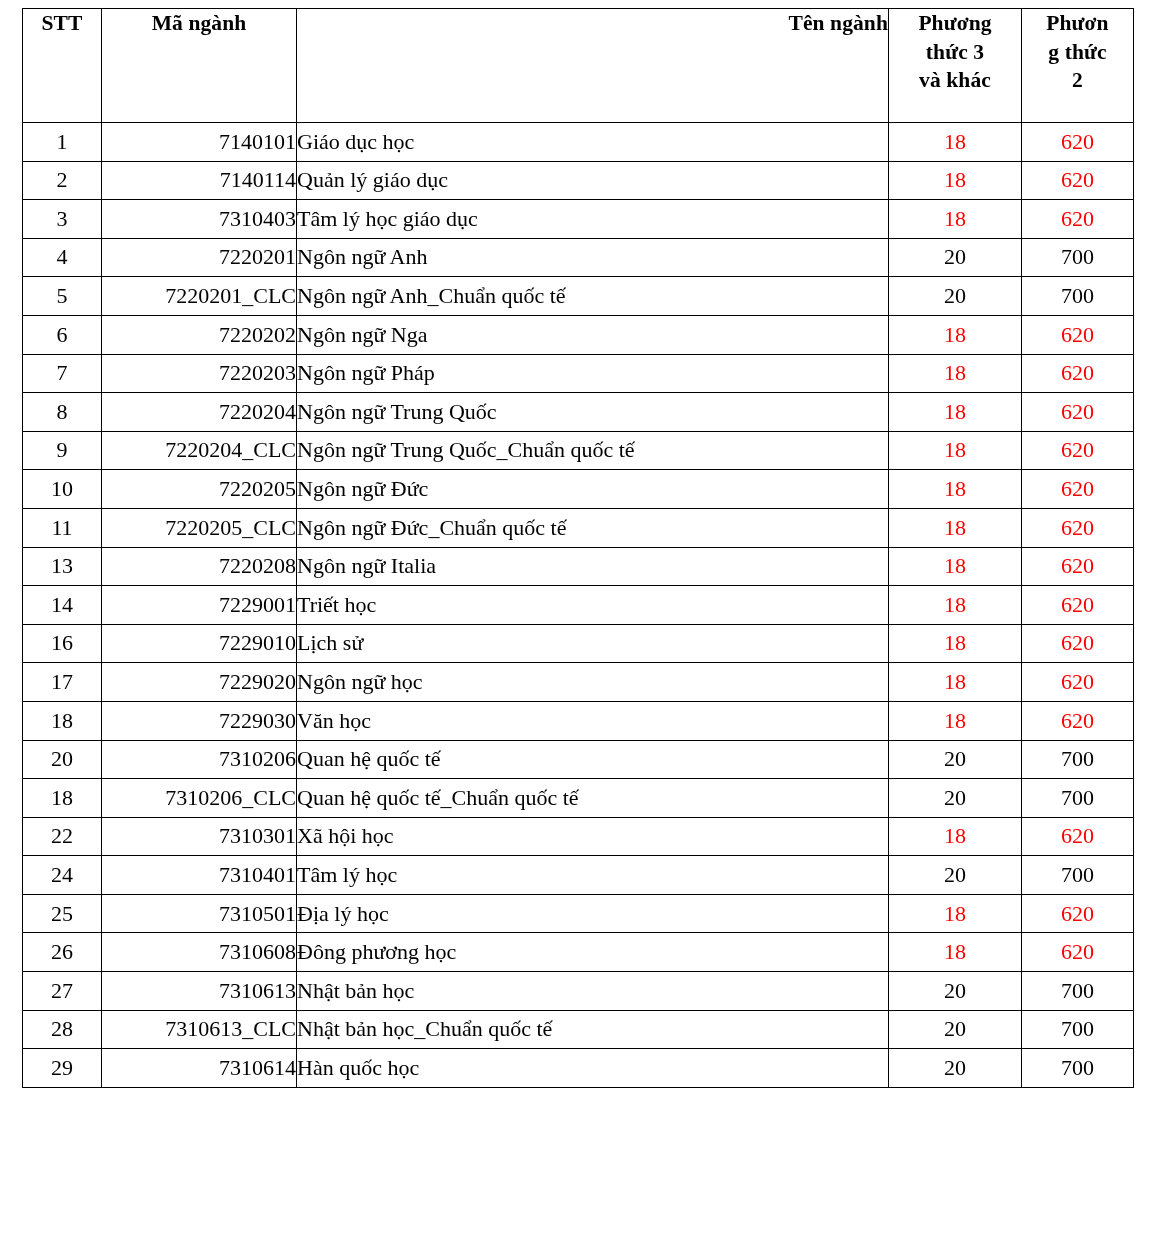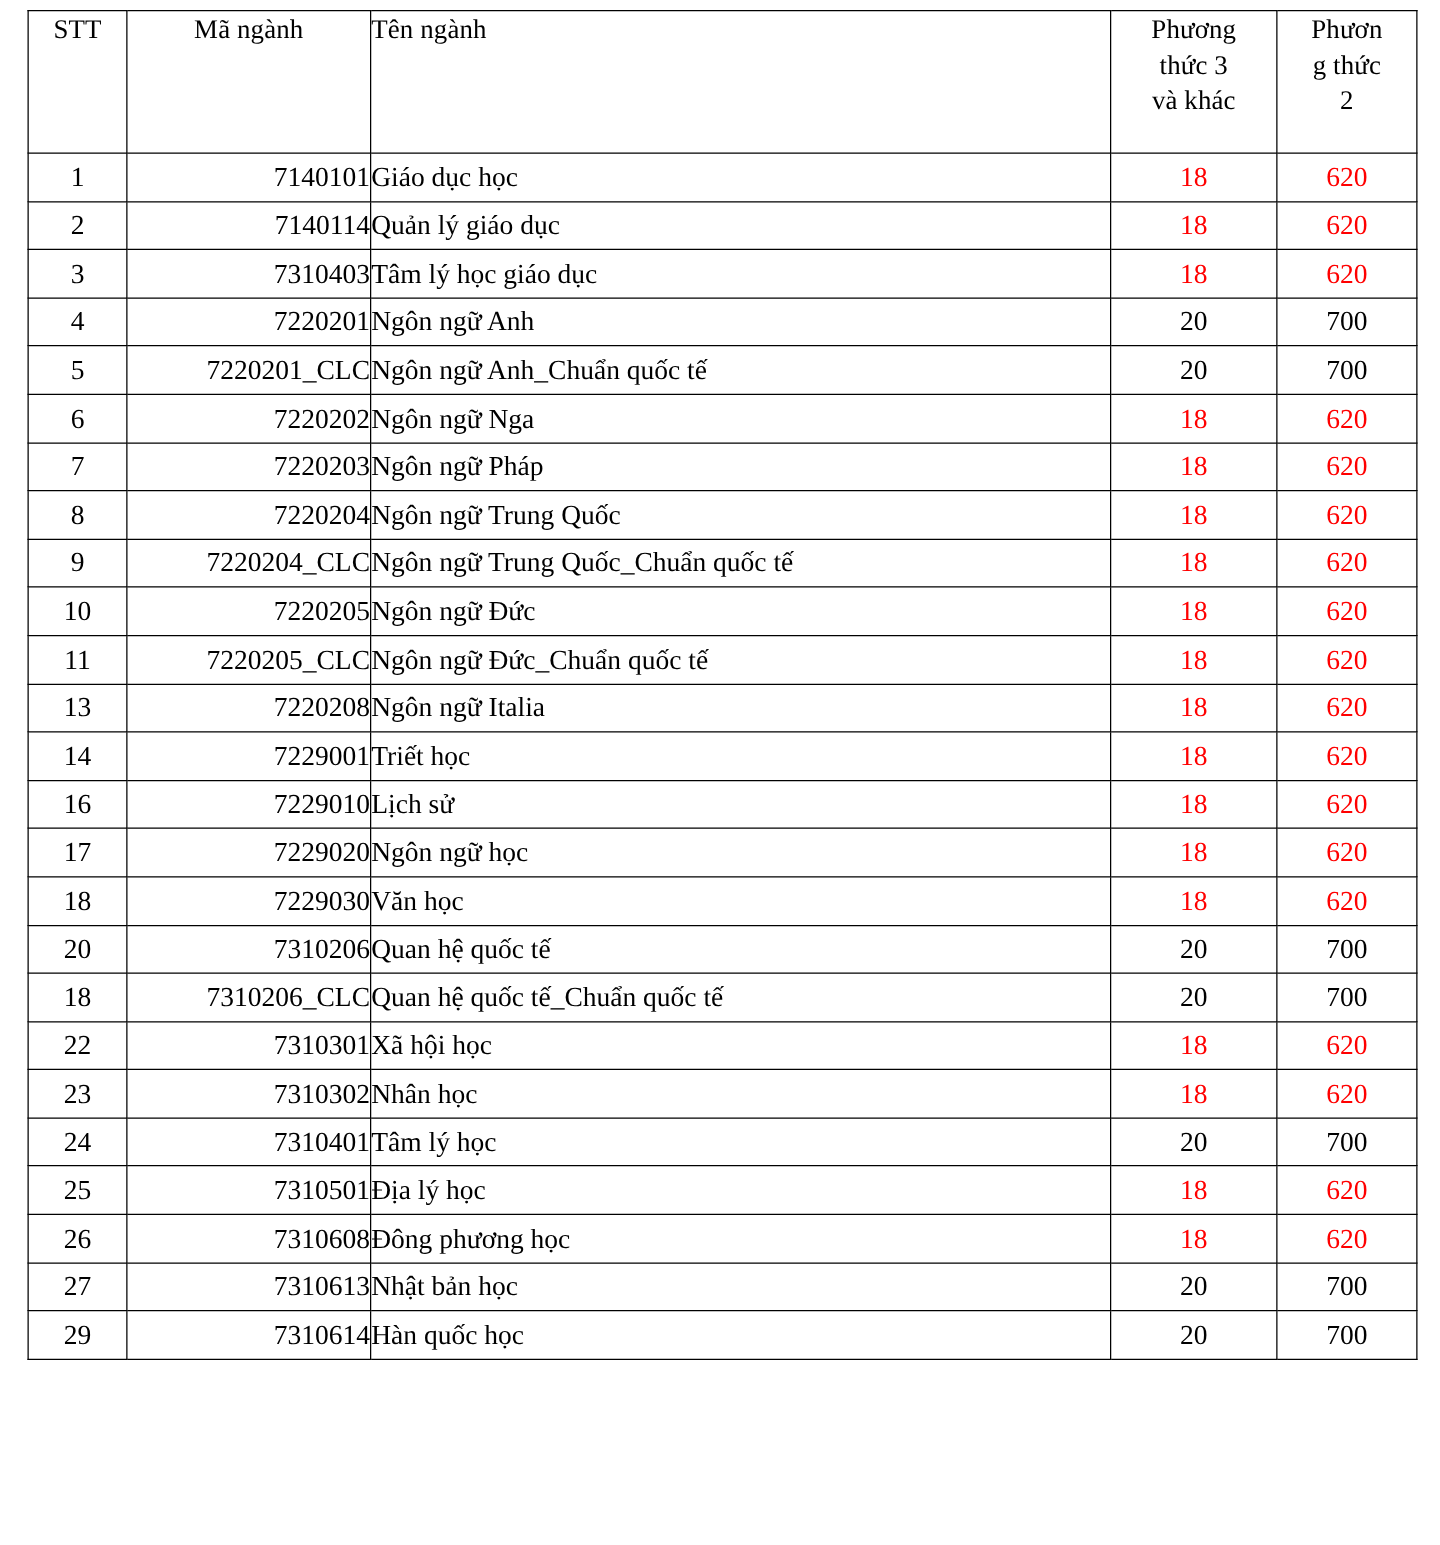--- a/index.html
+++ b/index.html
@@ -40,32 +40,32 @@
     background: #ffffff;
   }
   
   col.c-stt   { width: 79px; }
   col.c-ma    { width: 195px; }
   col.c-ten   { width: 592px; }
   col.c-pt3   { width: 133px; }
   col.c-pt2   { width: 112px; }
 
   thead th {
-    font-weight: normal;
+    font-weight: bold;
     font-size: 21.5px;
     line-height: 1.33;
     vertical-align: top;
     text-align: center;
     height: 114px;
     padding-top: 4px;
     box-sizing: border-box;
     letter-spacing: 0.1px;
   }
   thead th.h-ten {
-    text-align: left;
+    text-align: right;
   }
   thead th .hline {
     display: block;
   }
 
   tbody tr { height: 37.6px; }
   tbody td {
     font-size: 22px;
     line-height: 1.1;
     vertical-align: middle;
@@ -246,27 +246,20 @@
             <td class="num black">700</td>
           </tr>
           <tr>
             <td class="stt">22</td>
             <td class="ma">7310301</td>
             <td class="ten">Xã hội học</td>
             <td class="num red">18</td>
             <td class="num red">620</td>
           </tr>
           <tr>
-            <td class="stt">23</td>
-            <td class="ma">7310302</td>
-            <td class="ten">Nhân học</td>
-            <td class="num red">18</td>
-            <td class="num red">620</td>
-          </tr>
-          <tr>
             <td class="stt">24</td>
             <td class="ma">7310401</td>
             <td class="ten">Tâm lý học</td>
             <td class="num black">20</td>
             <td class="num black">700</td>
           </tr>
           <tr>
             <td class="stt">25</td>
             <td class="ma">7310501</td>
             <td class="ten">Địa lý học</td>
@@ -277,20 +270,27 @@
             <td class="stt">26</td>
             <td class="ma">7310608</td>
             <td class="ten">Đông phương học</td>
             <td class="num red">18</td>
             <td class="num red">620</td>
           </tr>
           <tr>
             <td class="stt">27</td>
             <td class="ma">7310613</td>
             <td class="ten">Nhật bản học</td>
+            <td class="num black">20</td>
+            <td class="num black">700</td>
+          </tr>
+          <tr>
+            <td class="stt">28</td>
+            <td class="ma">7310613_CLC</td>
+            <td class="ten">Nhật bản học_Chuẩn quốc tế</td>
             <td class="num black">20</td>
             <td class="num black">700</td>
           </tr>
           <tr>
             <td class="stt">29</td>
             <td class="ma">7310614</td>
             <td class="ten">Hàn quốc học</td>
             <td class="num black">20</td>
             <td class="num black">700</td>
           </tr>

